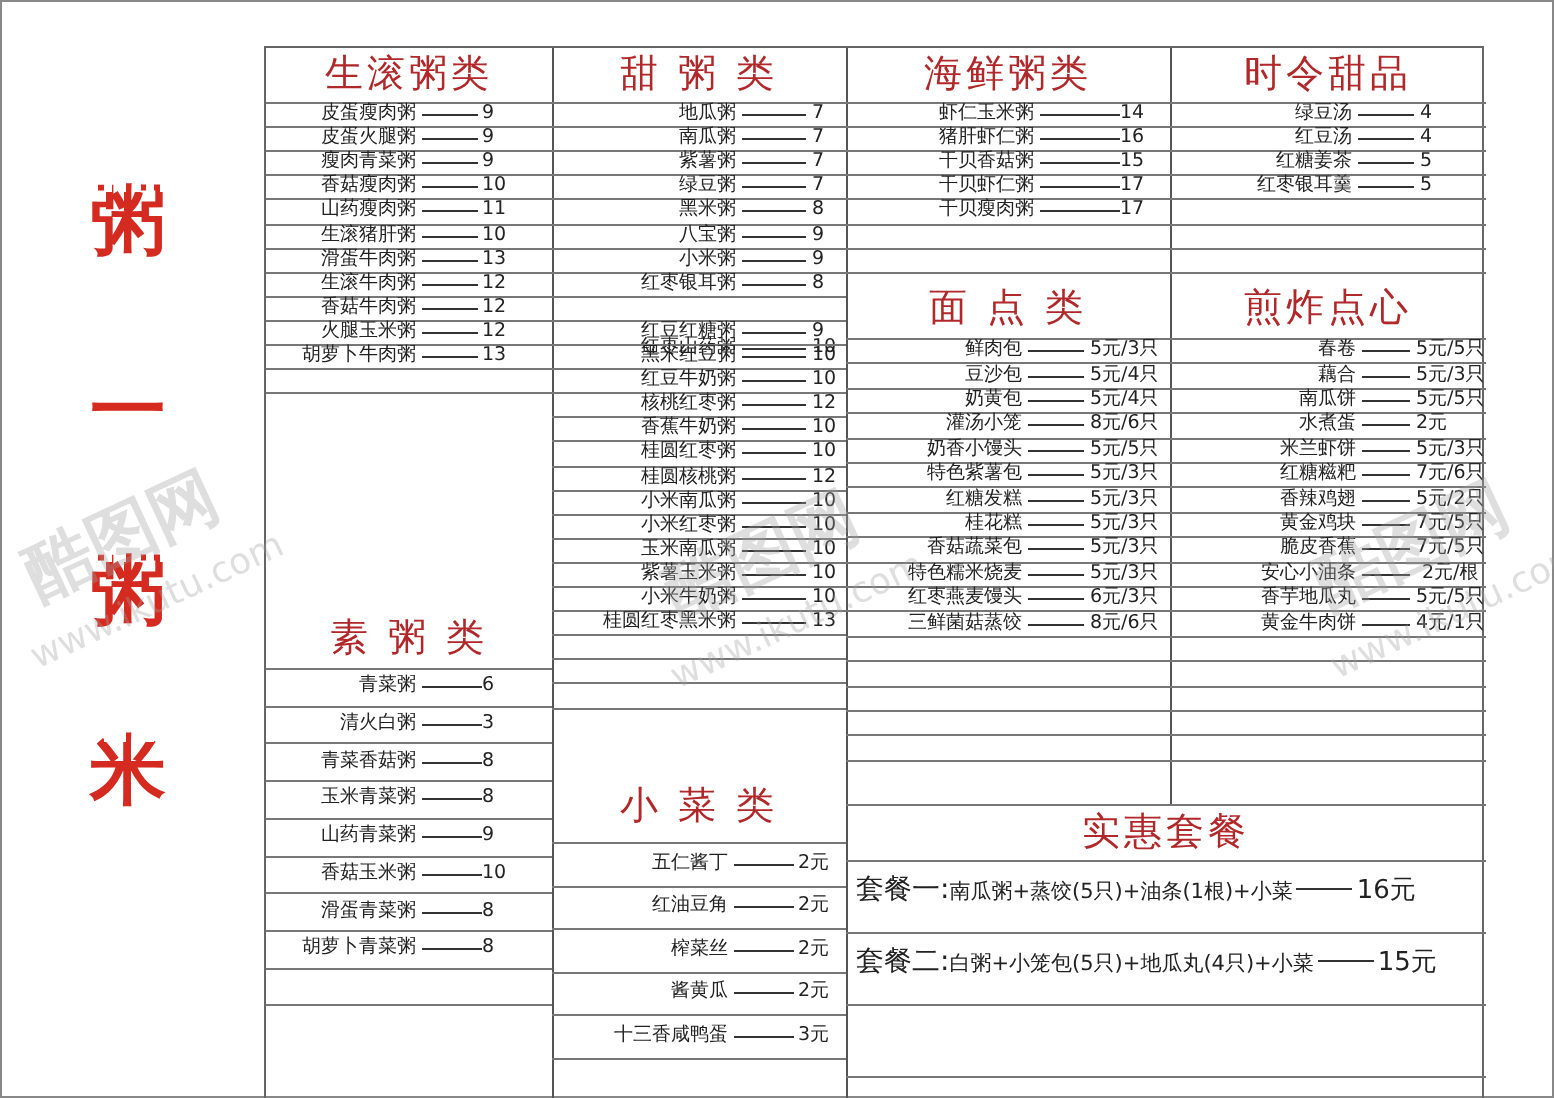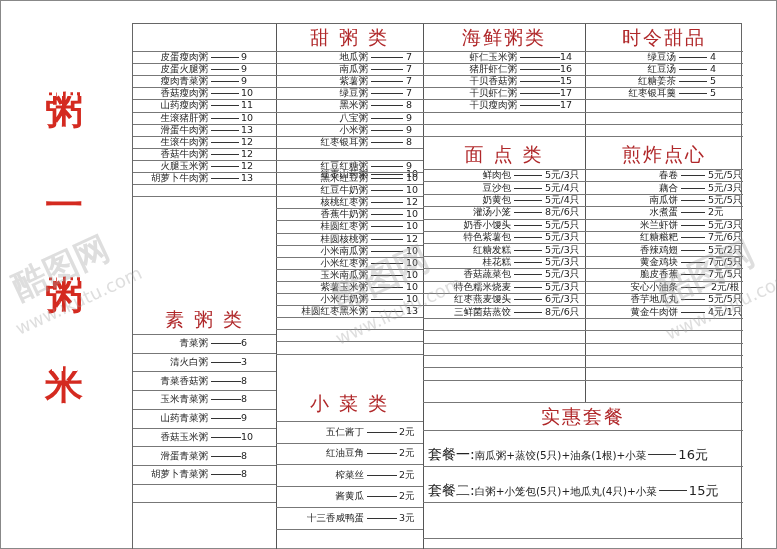--- a/index.html
+++ b/index.html
@@ -21,21 +21,21 @@
   .vline { position: absolute; top: 0; width: 1px; background: #555; }
 
   .title { position: absolute; text-align: center; color: #b0282a; font-size: 19px; letter-spacing: 2px; font-family: "DejaVu Sans", sans-serif; }
   .hline { position: absolute; height: 1px; background: #777; }
 
   .row { position: absolute; height: 12px; font-size: 9.5px; line-height: 12px; white-space: nowrap; color: #222; }
   .row .name { position: absolute; }
   .row .dash { position: absolute; top: 6px; height: 1px; background: #333; }
   .row .price { position: absolute; }
 
-  .combo-row { position: absolute; left: 4px; height: 30px; line-height: 42px; white-space: nowrap; }
+  .combo-row { position: absolute; left: 4px; height: 30px; line-height: 22px; white-space: nowrap; }
   .combo-label { font-size: 14px; color: #222; }
   .combo-items { font-size: 10.5px; color: #222; }
   .combo-dash { display: inline-block; width: 28px; height: 1px; background: #333; vertical-align: middle; margin: 0 2px; }
   .combo-price { font-size: 13px; color: #222; }
 
   .watermark { position: absolute; color: rgba(160,160,160,0.35); font-size: 34px; font-weight: bold; transform: rotate(-25deg); pointer-events: none; white-space: nowrap; }
   .watermark-url { position: absolute; color: rgba(160,160,160,0.35); font-size: 18px; transform: rotate(-25deg); pointer-events: none; white-space: nowrap; }
 </style>
 </head>
 <body>
@@ -46,20 +46,21 @@
   <div class="brand-char" style="top:0px">粥</div>
   <div class="brand-char" style="top:95px">一</div>
   <div class="brand-char" style="top:185px">粥</div>
   <div class="brand-char" style="top:275px">米</div>
 </div>
 
 <div class="grid" id="grid">
     <div class="vline" style="left:143px;height:526px;"></div>
     <div class="vline" style="left:290px;height:526px;"></div>
     <div class="vline" style="left:452px;height:378px;"></div>
+    <div class="title" style="left:0px;width:143px;top:0px;height:27px;line-height:27px;color:#b0282a;">生滚粥类</div>
     <div class="hline" style="left:0px;width:143px;top:27px;"></div>
     <div class="row" style="left:0px;width:143px;top:27.05px;">
       <span class="name" style="right:68px;">皮蛋瘦肉粥</span>
       <span class="dash" style="left:78px;width:28px;"></span>
       <span class="price" style="left:108px;">9</span>
     </div>
     <div class="hline" style="left:0px;width:143px;top:39.1px;"></div>
     <div class="row" style="left:0px;width:143px;top:39.15px;">
       <span class="name" style="right:68px;">皮蛋火腿粥</span>
       <span class="dash" style="left:78px;width:28px;"></span>

